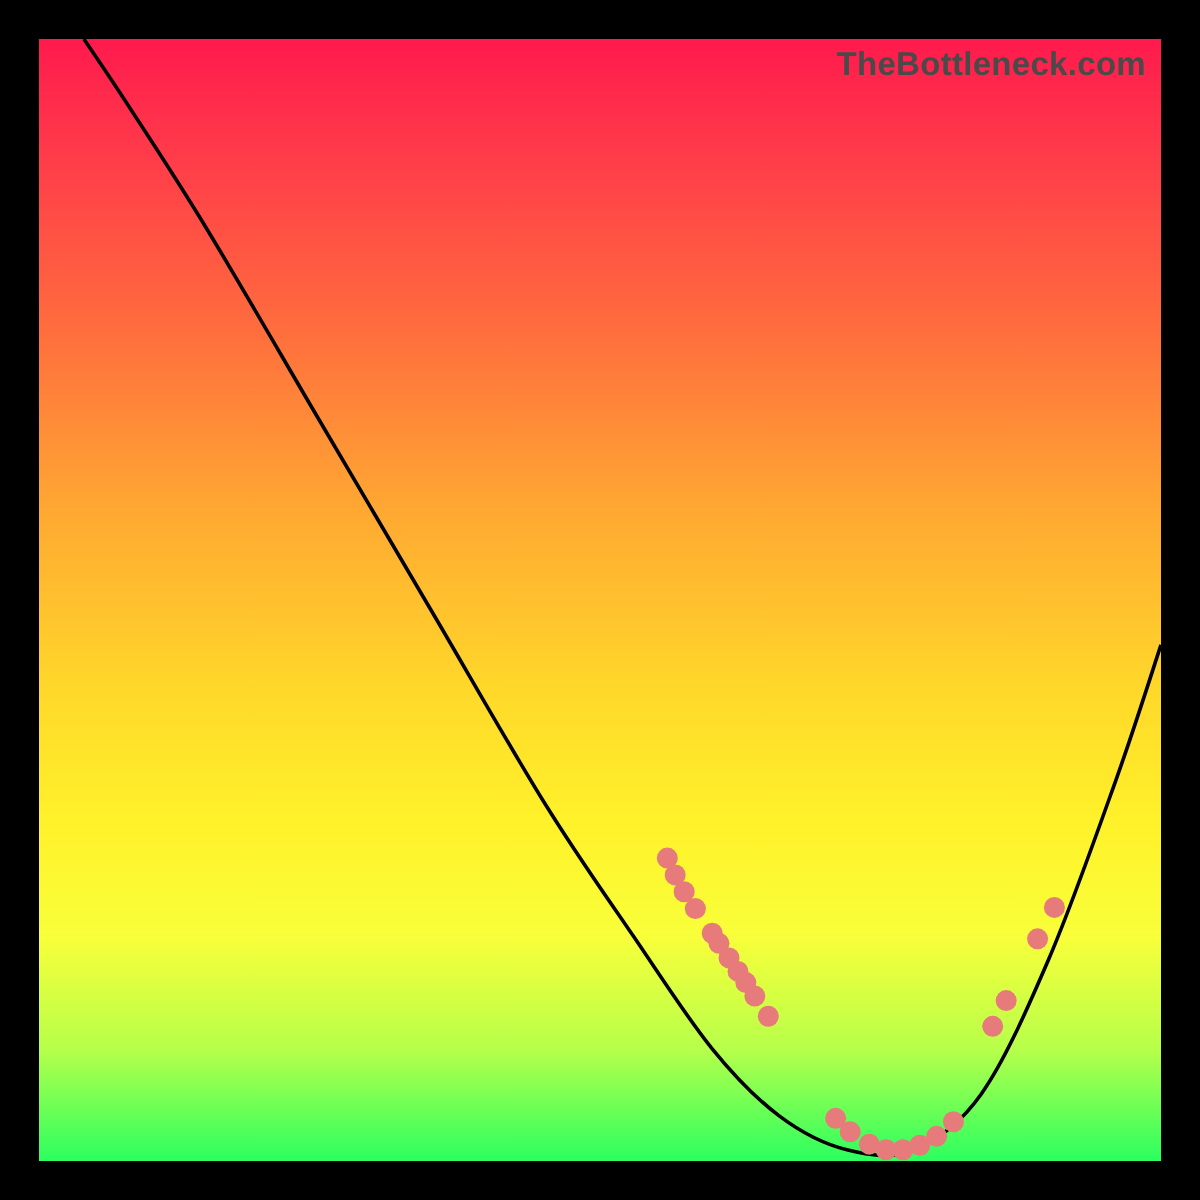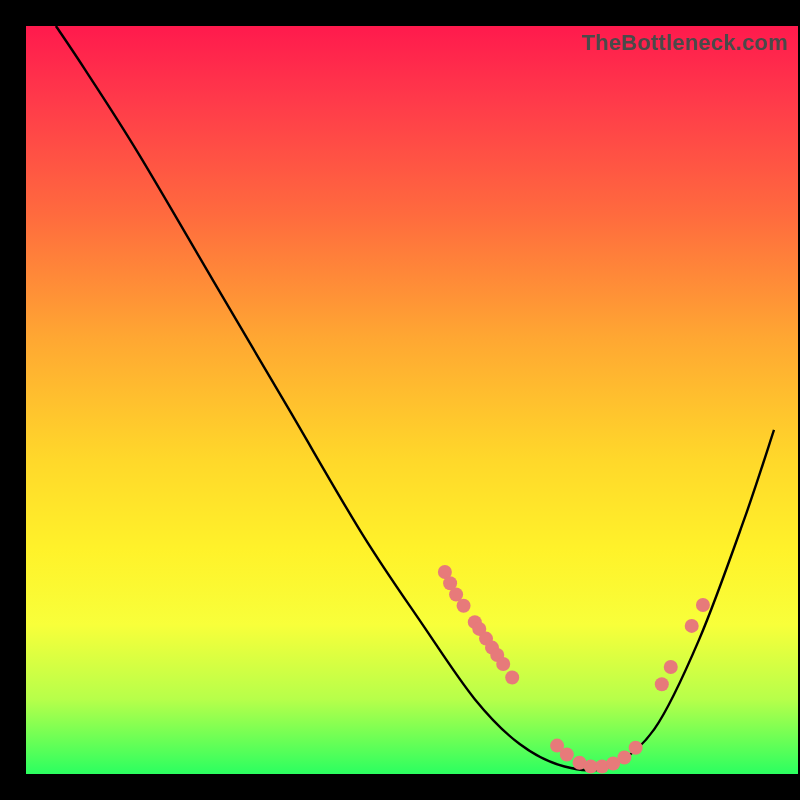--- a/index.html
+++ b/index.html
@@ -20,21 +20,20 @@
     background: linear-gradient(to bottom,
       #ff1a4d 0%,
       #ff3a4a 10%,
       #ff6a3e 25%,
       #ffa832 42%,
       #ffd82a 58%,
       #fff22a 70%,
       #f8ff3a 80%,
       #b7ff4a 90%,
       #2bff60 100%);
-    padding-left: 24px;
   }
   .watermark {
     position: absolute;
     top: 4px;
     right: 10px;
     color: #4a4a4a;
     font-size: 22px;
     font-weight: 600;
     letter-spacing: 0.2px;
     z-index: 5;

